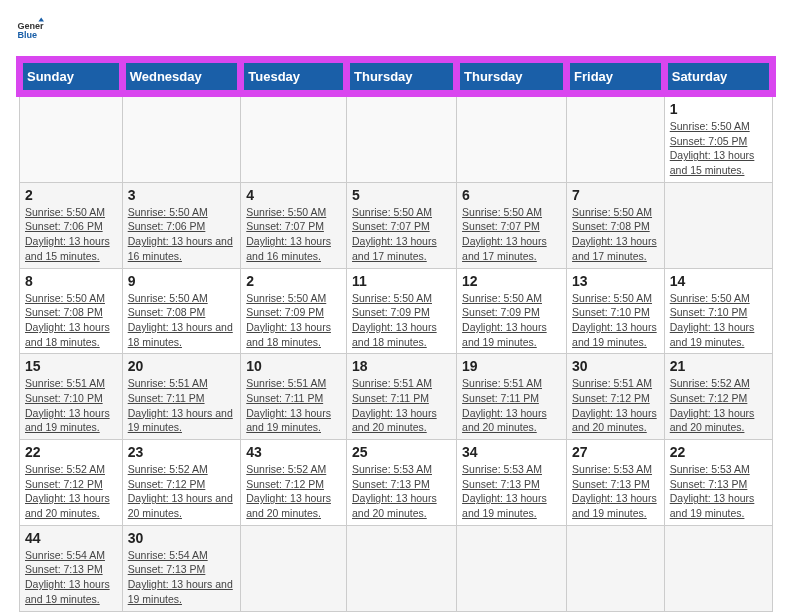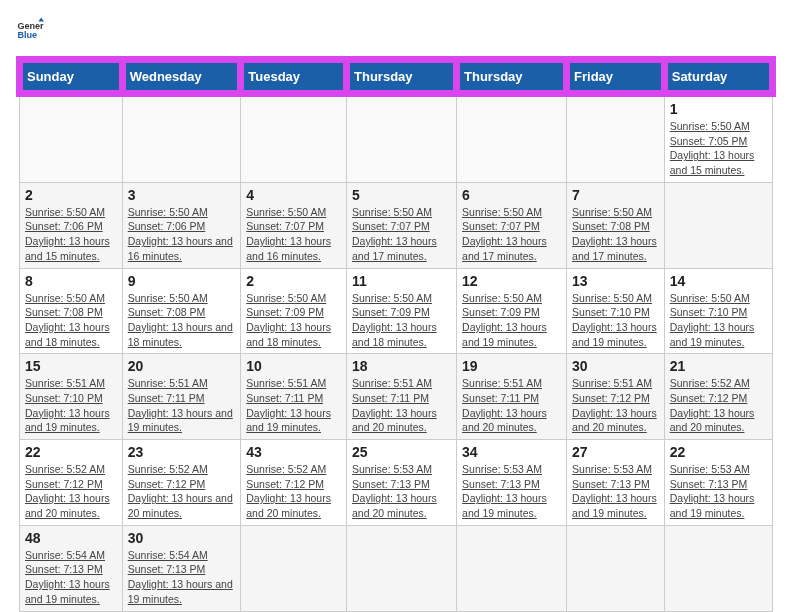--- a/index.html
+++ b/index.html
@@ -245,21 +245,21 @@
           <span class="day-number">27</span>
 <div class="day-info">Sunrise: 5:53 AM<br>Sunset: 7:13 PM<br>Daylight: 13 hours and 19 minutes.</div>
         </td>
         <td>
           <span class="day-number">22</span>
 <div class="day-info">Sunrise: 5:53 AM<br>Sunset: 7:13 PM<br>Daylight: 13 hours and 19 minutes.</div>
         </td>
       </tr>
       <tr>
         <td>
-          <span class="day-number">48</span>
+          <span class="day-number">44</span>
 <div class="day-info">Sunrise: 5:54 AM<br>Sunset: 7:13 PM<br>Daylight: 13 hours and 19 minutes.</div>
         </td>
         <td>
           <span class="day-number">30</span>
 <div class="day-info">Sunrise: 5:54 AM<br>Sunset: 7:13 PM<br>Daylight: 13 hours and 19 minutes.</div>
         </td>
         <td class="empty"></td>
         <td class="empty"></td>
         <td class="empty"></td>
         <td class="empty"></td>

